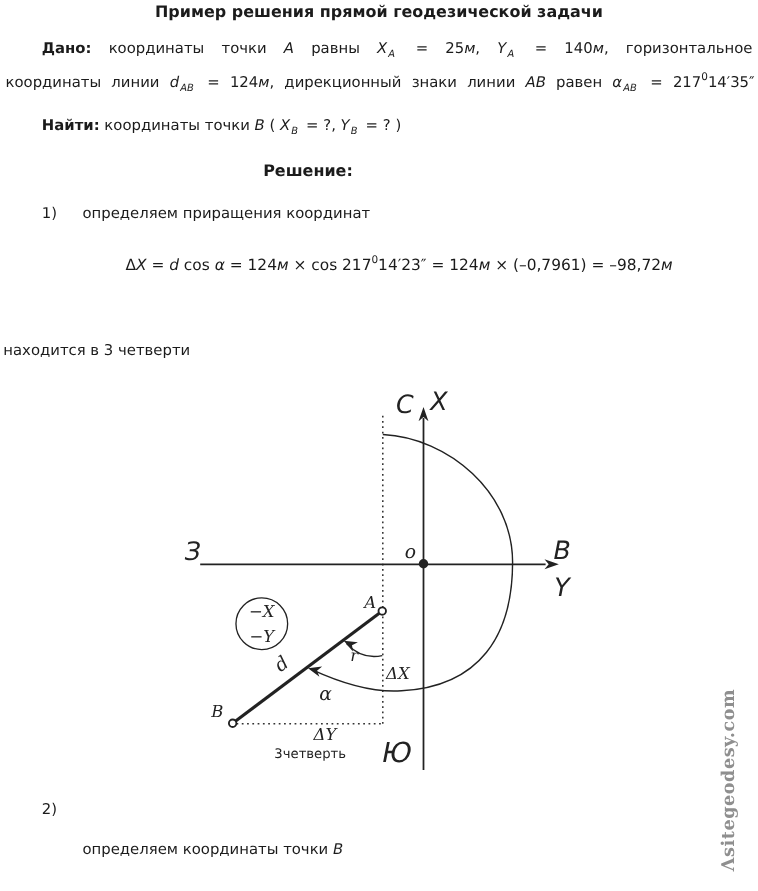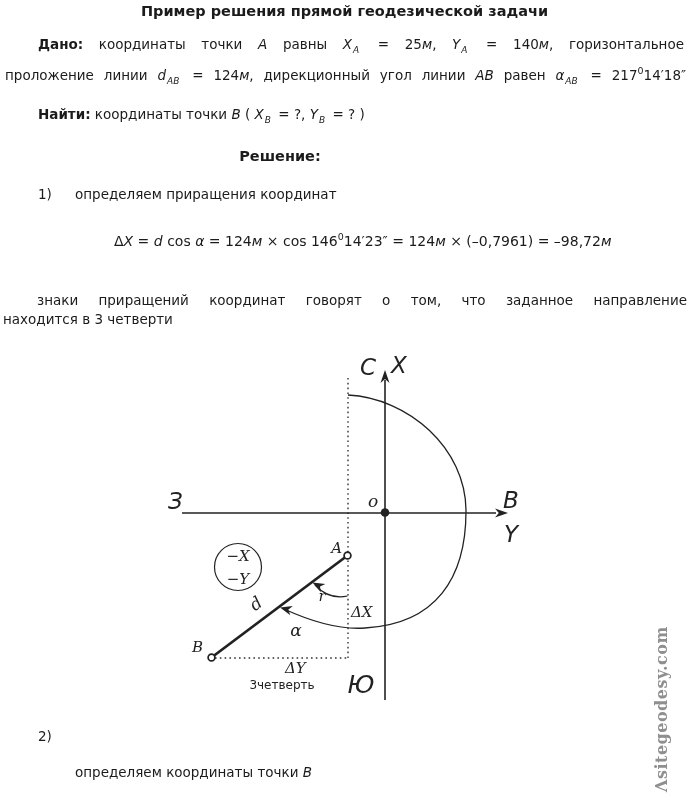--- a/index.html
+++ b/index.html
@@ -35,33 +35,32 @@
 </style>
 </head>
 <body>
 
 <div class="page">
 
   <div class="abs title" style="left:0; top:3px;">Пример решения прямой геодезической задачи</div>
 
   <div class="par jl" style="left:5px; top:36px; width:679px; text-indent:33px;"><span class="b">Дано:</span><span> координаты точки </span><span class="i">А</span><span> равны </span><span class="i">X</span><span class="sb">А</span><span> = 25</span><span class="i">м</span><span>, </span><span class="i">Y</span><span class="sb">А</span><span> = 140</span><span class="i">м</span><span>, горизонтальное</span></div>
 
-  <div class="par jl" style="left:5px; top:62px; width:681px;"><span>проложение линии </span><span class="i">d</span><span class="sb">АВ</span><span> = 124</span><span class="i">м</span><span>, дирекционный угол линии </span><span class="i">АВ</span><span> равен </span><span class="i">α</span><span class="sb">АВ</span><span> = 217</span><span class="sp">0</span><span>14′18″</span></div>
+  <div class="par jl" style="left:5px; top:62px; width:681px;"><span>координаты линии </span><span class="i">d</span><span class="sb">АВ</span><span> = 124</span><span class="i">м</span><span>, дирекционный знаки линии </span><span class="i">АВ</span><span> равен </span><span class="i">α</span><span class="sb">АВ</span><span> = 217</span><span class="sp">0</span><span>14′35″</span></div>
 
   <div class="abs" style="left:38px; top:106px;"><span class="b">Найти:</span><span> координаты точки </span><span class="i">В</span><span> ( </span><span class="i">X</span><span class="sb">В</span><span> = ?, </span><span class="i">Y</span><span class="sb">В</span><span> = ? )</span></div>
 
   <div class="abs heading" style="left:0; top:148px;">Решение:</div>
 
   <div class="abs" style="left:38px; top:186px;">1)</div>
   <div class="abs" style="left:75px; top:186px;text-align:center;">определяем приращения координат</div>
 
-  <div class="abs formula" style="left:114px; top:228px;"><span>Δ</span><span class="i">X</span><span> = </span><span class="i">d</span><span> cos </span><span class="i">α</span><span> = 124</span><span class="i">м</span><span> × cos 146</span><span class="sp">0</span><span>14′23″ = 124</span><span class="i">м</span><span> × (–0,7961) = –98,72</span><span class="i">м</span></div>
+  <div class="abs formula" style="left:114px; top:228px;"><span>Δ</span><span class="i">X</span><span> = </span><span class="i">d</span><span> cos </span><span class="i">α</span><span> = 124</span><span class="i">м</span><span> × cos 217</span><span class="sp">0</span><span>14′23″ = 124</span><span class="i">м</span><span> × (–0,7961) = –98,72</span><span class="i">м</span></div>
 
 
-  <div class="par jl" style="left:3px; top:292px; width:684px; text-indent:34px;">знаки приращений координат говорят о том, что заданное направление</div>
   <div class="abs" style="left:3px; top:311px;">находится в 3 четверти</div>
 
   <svg style="position:absolute; left:130px; top:348px;" width="412" height="362" viewBox="0 0 412 362">
 
     <line x1="218" y1="30" x2="218" y2="310" stroke="#333" stroke-width="1.4" stroke-dasharray="1.6 3.2"></line>
     <line x1="85" y1="310" x2="218" y2="310" stroke="#333" stroke-width="1.4" stroke-dasharray="1.6 3.2"></line>
 
     <line x1="255" y1="352" x2="255" y2="32" stroke="#222" stroke-width="1.6"></line>
     <path d="M250.5,35 L255,22 L259.5,35 L255,31 Z" fill="#222"></path>
     <line x1="52" y1="165" x2="366" y2="165" stroke="#222" stroke-width="1.6"></line>

